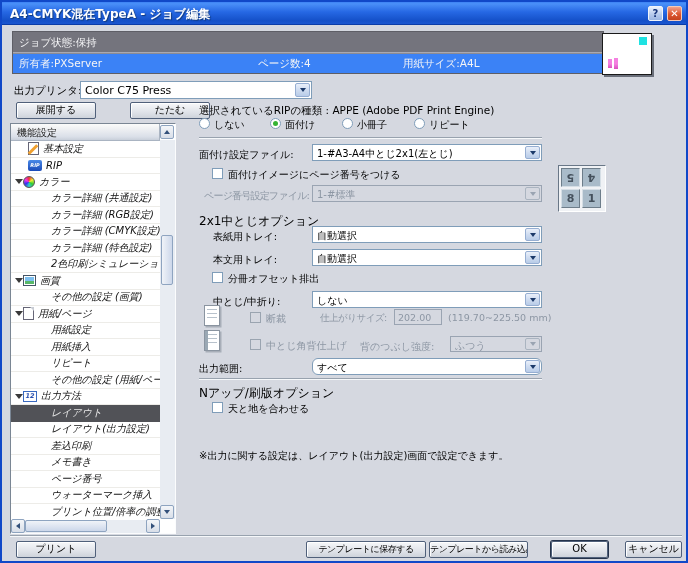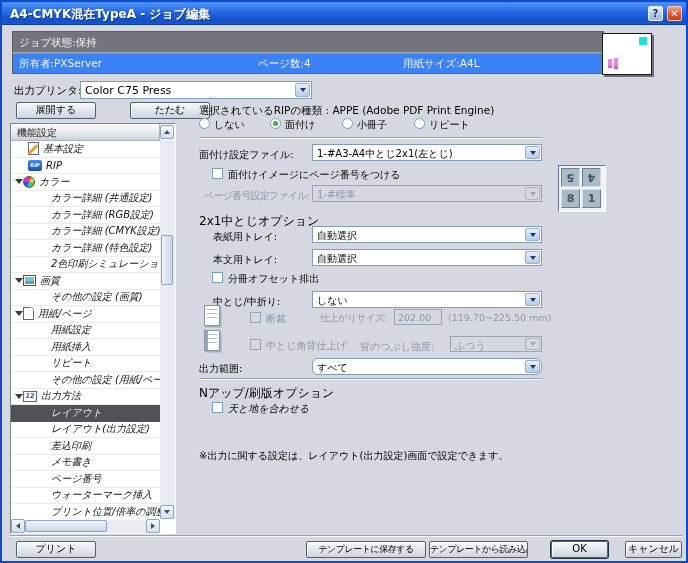--- a/index.html
+++ b/index.html
@@ -340,21 +340,21 @@
     <span class="ctxt">すべて</span>
     <span class="cbtn">
         <i class="chev"></i>
       </span>
   </div>
 
   <div class="sep" style="left:197px;top:376px;width:343px;"></div>
 
   <span class="sect" style="left:197px;top:383px;">Nアップ/刷版オプション</span>
   <span class="cb" style="left:210px;top:400px;"></span>
-  <span class="lbl" style="left:226px;top:400px;font-style:italic;">天と地を合わせる</span>
+  <span class="lbl" style="left:226px;top:400px;">天と地を合わせる</span>
 
   <span class="note" style="left:197px;top:447px;">※出力に関する設定は、レイアウト(出力設定)画面で設定できます。</span>
 
   <div class="sep" style="left:8px;top:533px;width:672px;"></div>
   <div class="btn3d" style="left:14px;top:539px;width:80px;">プリント</div>
   <div class="btn3d small-text" style="left:304px;top:539px;width:120px;">テンプレートに保存する</div>
   <div class="btn3d small-text" style="left:427px;top:539px;width:99px;">テンプレートから読み込み</div>
   <div class="btn3d default" style="left:549px;top:539px;width:57px;">OK</div>
   <div class="btn3d" style="left:623px;top:539px;width:57px;">キャンセル</div>
 

